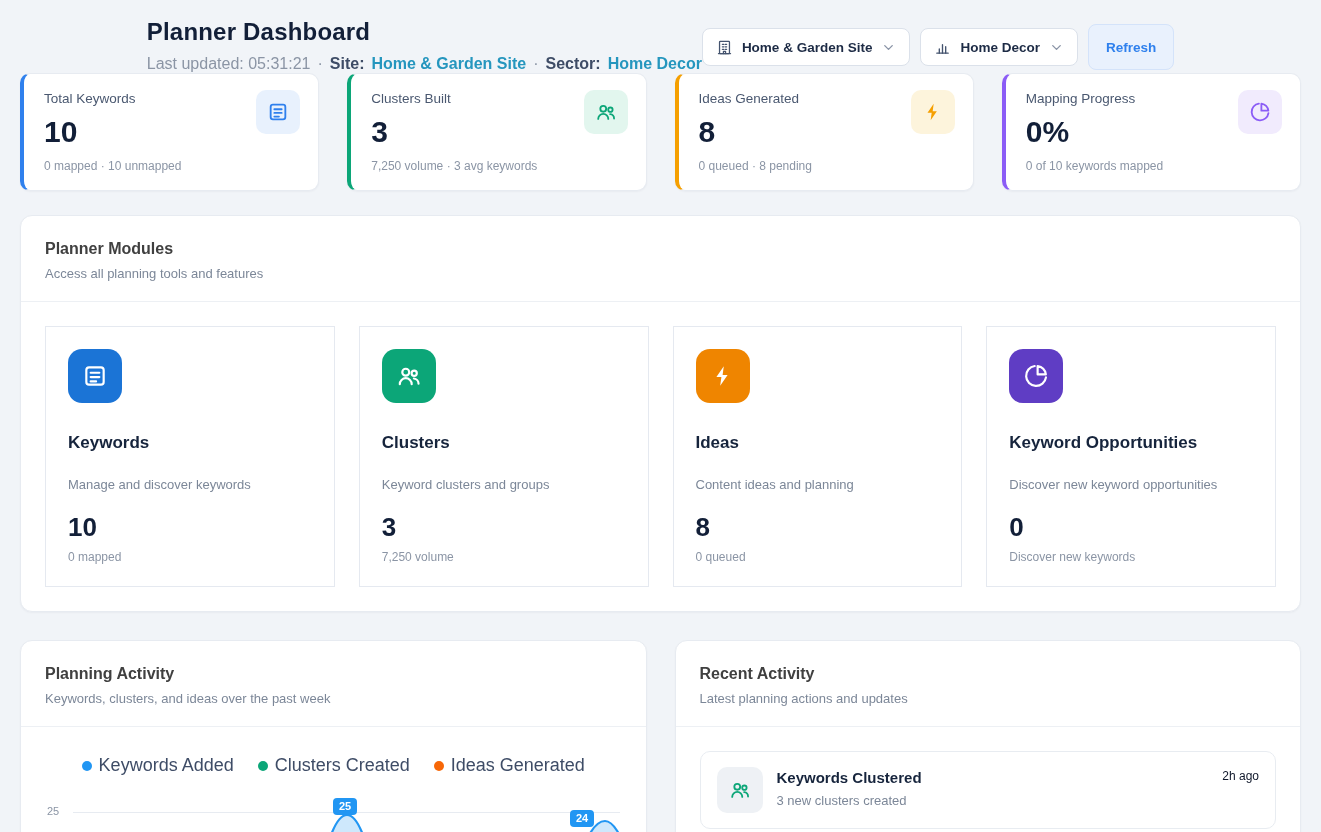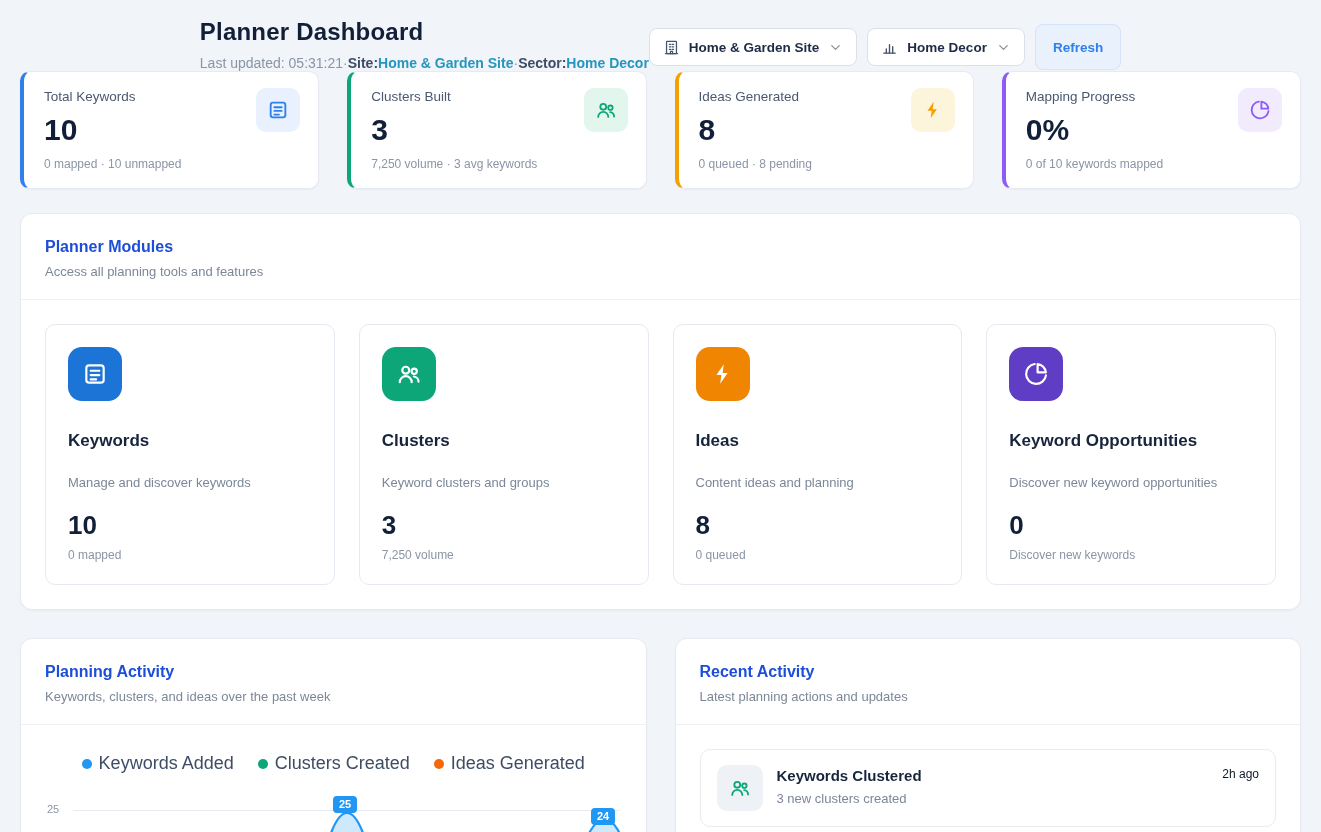--- a/index.html
+++ b/index.html
@@ -4,66 +4,66 @@
 <style>
   *{margin:0;padding:0;box-sizing:border-box}
   html,body{width:1321px;height:832px;overflow:hidden}
   body{font-family:"Liberation Sans",sans-serif;background:#f1f4f8;color:#17253f}
   svg{display:block}
   .page{padding:18px 20px 0}
 
   
   .topbar{display:flex;justify-content:center;align-items:flex-start;}
   .title{font-size:24px;font-weight:800;color:#121f38;letter-spacing:.2px}
-  .meta{margin-top:9px;font-size:14px;color:#8b95a5;display:flex;align-items:center;white-space:nowrap}
+  .meta{margin-top:9px;font-size:16px;color:#8b95a5;display:flex;align-items:center;gap:7px;white-space:nowrap}
   .meta .seg-label{color:#3e4c66;font-weight:700}
   .meta a{color:#2596be;font-weight:700;text-decoration:none;cursor:pointer}
   .controls{display:flex;gap:10px;align-items:center;margin-top:6px}
   .select-btn{display:flex;align-items:center;gap:9px;height:38px;padding:0 13px;background:#fff;border:1px solid #dbe1ea;border-radius:8px;font-size:13.5px;font-weight:700;color:#1d2b45;cursor:pointer;font-family:inherit}
   .select-btn .lead{color:#44536e;display:flex}
   .select-btn .chev{color:#8a94a6;display:flex}
   .btn-refresh{height:46px;padding:0 17px;background:#e9f1fd;border:1px solid #d4e3fa;border-radius:8px;color:#2f80ed;font-size:13.5px;font-weight:700;cursor:pointer;font-family:inherit}
 
   
   .stats{display:grid;grid-template-columns:repeat(4,1fr);gap:28px}
   .stat-card{position:relative;background:#fff;border:1px solid #e7ebf1;border-left:4px solid #2f80ed;border-radius:10px;padding:17px 20px;box-shadow:0 1px 2px rgba(20,35,60,.04)}
   .stat-chip{position:absolute;top:16px;right:18px;width:44px;height:44px;border-radius:10px;display:flex;align-items:center;justify-content:center}
   .stat-label{font-size:13.5px;color:#4a5870}
   .stat-value{font-size:30px;font-weight:800;color:#121f38;margin-top:9px;line-height:1.1}
   .stat-detail{font-size:12px;color:#8b95a5;margin-top:11px}
 
   
   .panel{background:#fff;border:1px solid #e7ebf1;border-radius:12px;box-shadow:0 1px 2px rgba(20,35,60,.04)}
   .modules-panel{margin-top:24px}
   .panel-head{padding:24px 24px 20px}
-  .panel-title{font-size:16px;font-weight:700;color:#1d4ed8}
+  .panel-title{font-size:16px;font-weight:700;color:#404040}
   .panel-sub{font-size:13px;color:#7c8798;margin-top:8px}
   .divider{border-top:1px solid #edf0f4}
   .modules-body{padding:24px;display:grid;grid-template-columns:repeat(4,1fr);gap:24px}
-  .module-card{border:1px solid #e5e9f0;border-radius:10px;padding:22px;cursor:pointer;background:#fff}
+  .module-card{border:1px solid #e5e9f0;border-radius:0;padding:22px;cursor:pointer;background:#fff}
   .module-icon{width:54px;height:54px;border-radius:14px;display:flex;align-items:center;justify-content:center;color:#fff}
   .module-title{font-size:17px;font-weight:700;color:#16243c;margin-top:30px}
   .module-desc{font-size:13px;color:#7c8798;margin-top:24px}
   .module-value{font-size:26px;font-weight:800;color:#121f38;margin-top:20px}
   .module-detail{font-size:12px;color:#8b95a5;margin-top:7px}
 
   
   .bottom{margin-top:28px;display:grid;grid-template-columns:1fr 1fr;gap:28px}
   .bottom .panel{height:430px;overflow:hidden}
   .activity-body{padding:28px 24px 0}
   .legend{display:flex;justify-content:center;gap:24px}
   .legend-item{display:flex;align-items:center;gap:7px;font-size:18px;color:#3e4c66}
   .legend-dot{width:10px;height:10px;border-radius:50%}
   .chart{position:relative;margin-top:13px;height:190px}
   .ytick{position:absolute;left:2px;top:16px;font-size:11px;color:#8b95a5}
   .gridline{position:absolute;left:28px;right:2px;top:23px;border-top:1px solid #e7ebf1}
   .series-svg{position:absolute;left:30px;top:0;width:553px;height:170px}
   .pt-chip{position:absolute;background:#2196f3;color:#fff;font-size:11px;font-weight:700;padding:2px 6px;border-radius:4px;line-height:1.2}
   .chip-a{left:288px;top:9px}
-  .chip-b{left:546px;top:21px}
+  .chip-b{left:525px;top:21px}
   .recent-body{padding:24px}
   .recent-item{display:flex;gap:14px;border:1px solid #e8ecf1;border-radius:10px;padding:15px 16px;background:#fff}
   .recent-icon{width:46px;height:46px;border-radius:10px;background:#eef1f5;display:flex;align-items:center;justify-content:center;flex:none}
   .recent-main{flex:1;min-width:0}
   .recent-title{font-size:15px;font-weight:700;color:#16243c;margin-top:2px}
   .recent-desc{font-size:13px;color:#7c8798;margin-top:7px}
   .recent-time{font-size:12px;color:#0f172a;margin-top:2px}
 </style>
 </head>
 <body>

